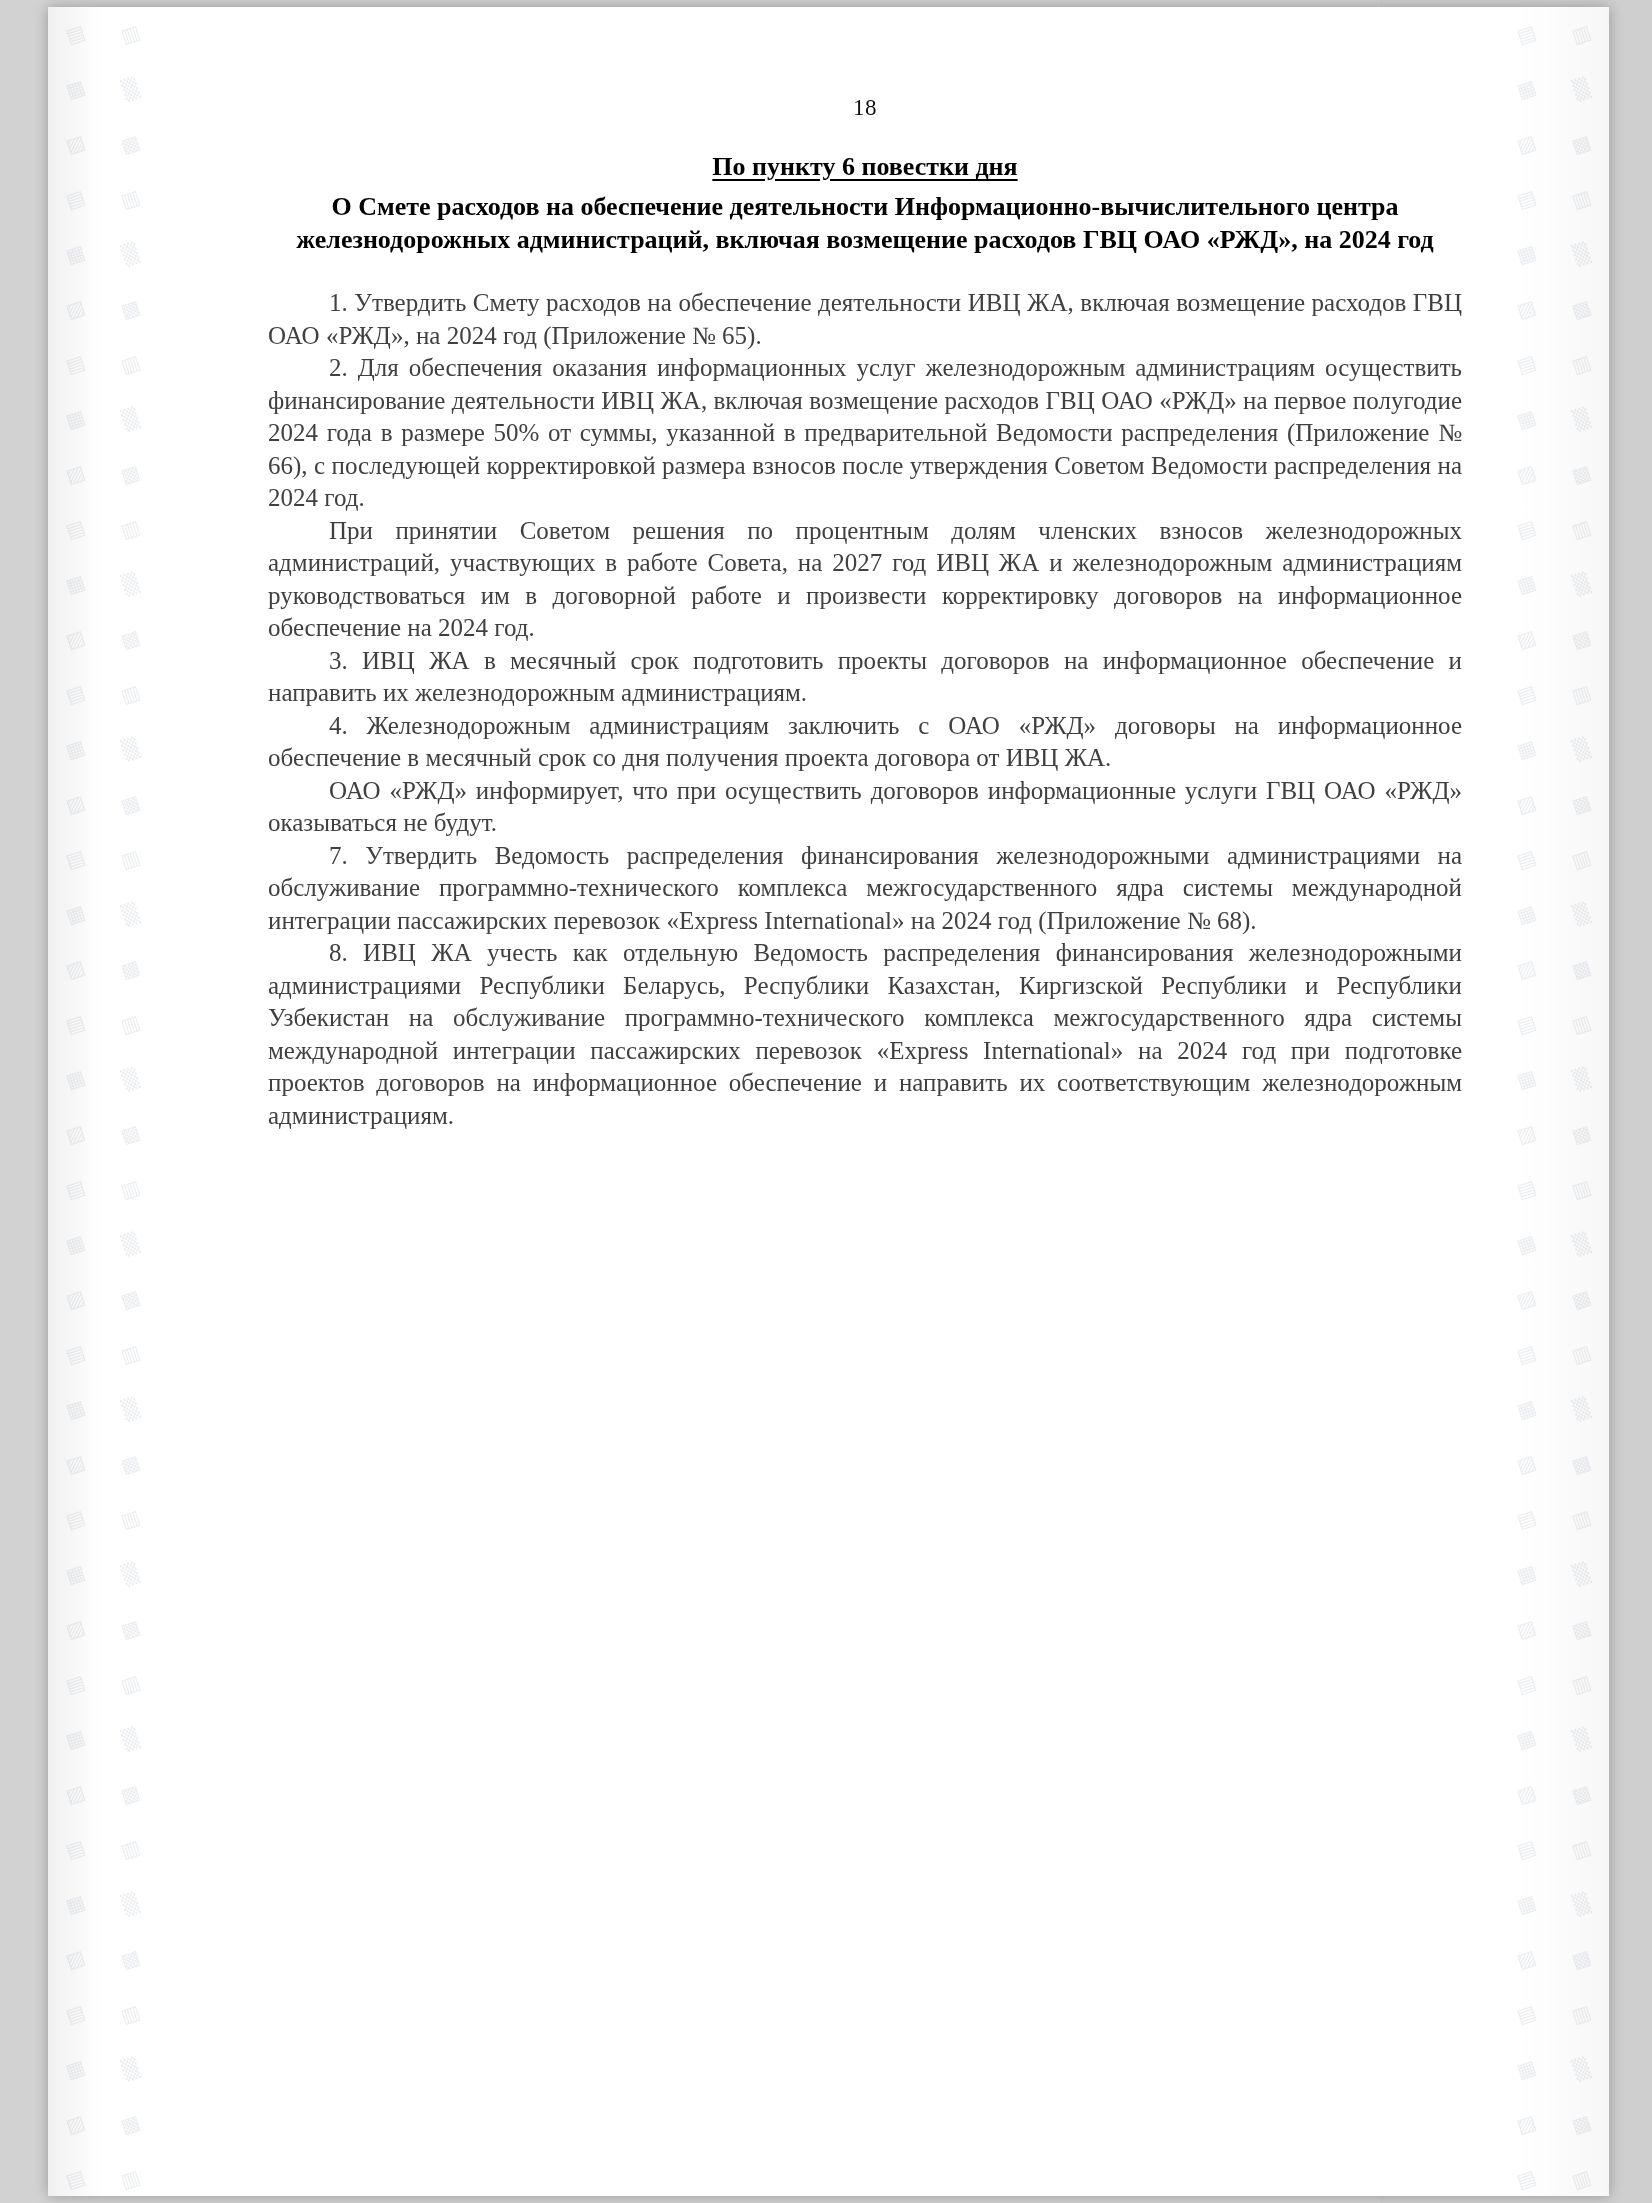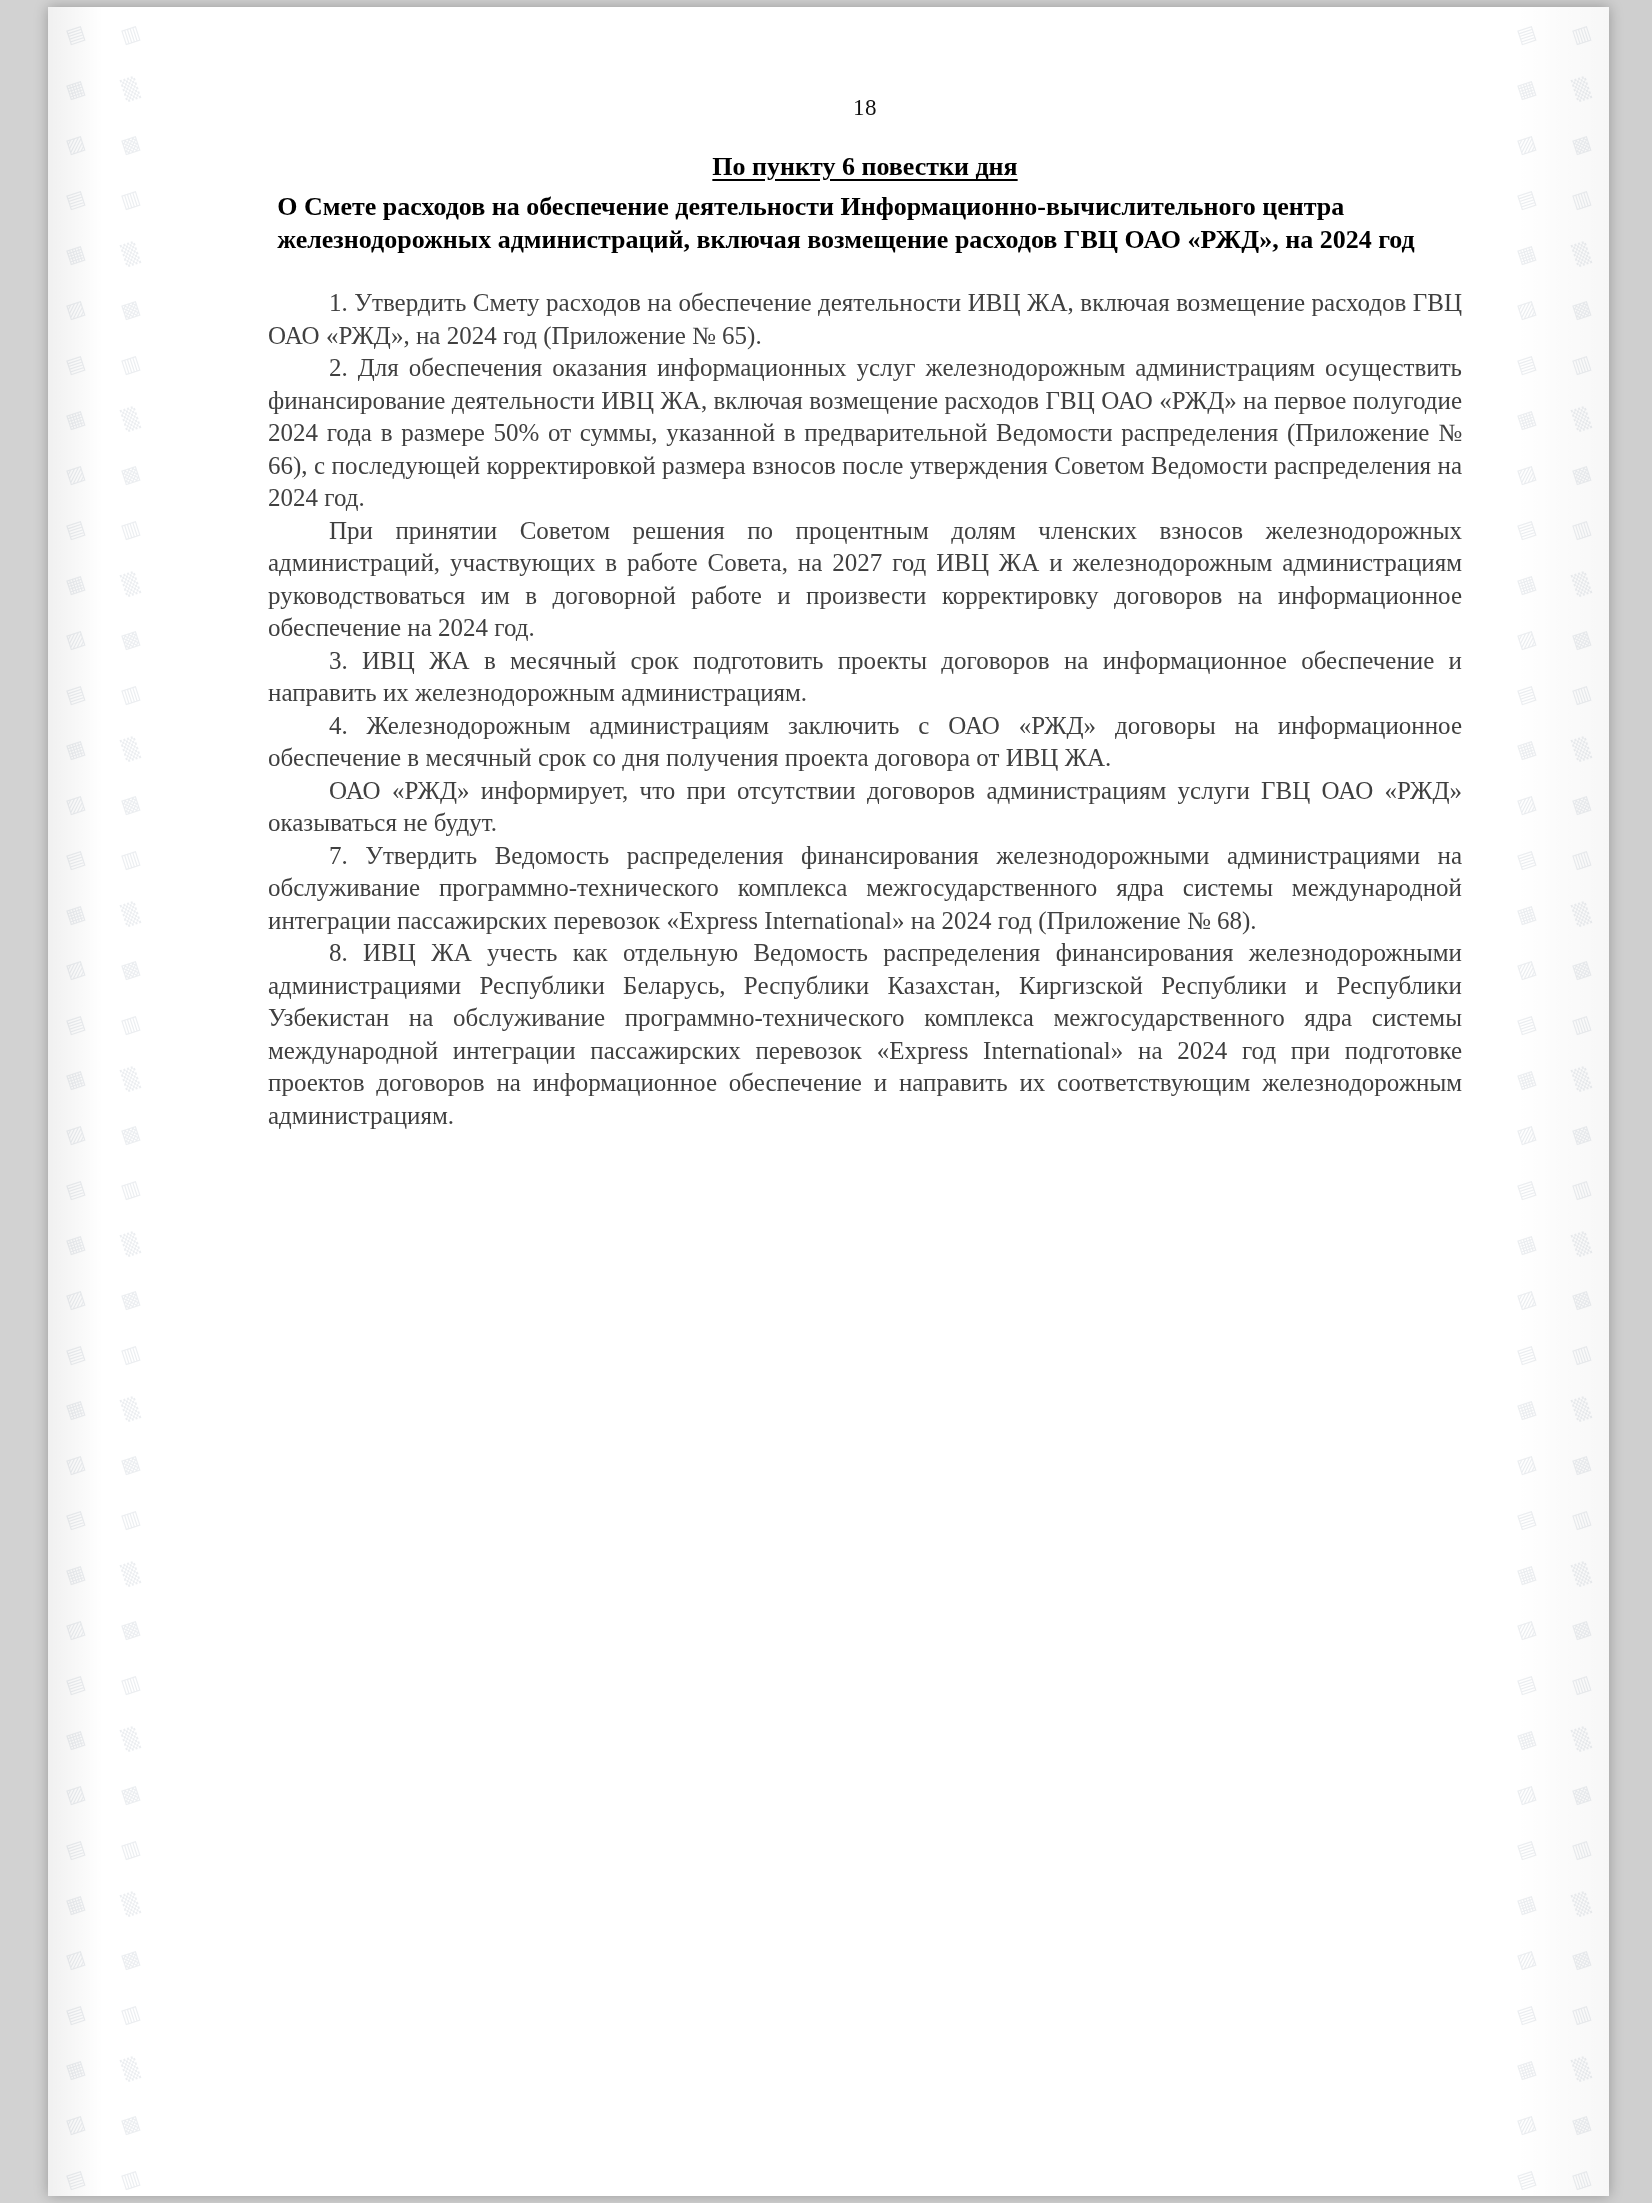--- a/index.html
+++ b/index.html
@@ -74,21 +74,21 @@
   .heading-line1 {
     text-align: center;
     font-weight: bold;
     font-size: 26px;
     text-decoration: underline;
     text-underline-offset: 3.7px;
     margin: 0 0 7.3px 0;
     color: #000;
   }
   .heading-block {
-    text-align: left;
+    text-align: center;
     font-weight: bold;
     font-size: 26px;
     line-height: 1.28;
     margin: 0 0 31px 0;
     color: #000;
     padding: 0 9.2px;
   }
   p.body-par {
     margin: 0;
     font-size: 25px;
@@ -113,21 +113,21 @@
       <div class="page-number">18</div>
 
       <div class="heading-line1">По пункту 6 повестки дня</div>
       <div class="heading-block">О Смете расходов на обеспечение деятельности Информационно-вычислительного центра железнодорожных администраций, включая возмещение расходов ГВЦ ОАО «РЖД», на 2024 год</div>
 
       <p class="body-par">1. Утвердить Смету расходов на обеспечение деятельности ИВЦ ЖА, включая возмещение расходов ГВЦ ОАО «РЖД», на 2024 год (Приложение № 65).</p>
       <p class="body-par">2. Для обеспечения оказания информационных услуг железнодорожным администрациям осуществить финансирование деятельности ИВЦ ЖА, включая возмещение расходов ГВЦ ОАО «РЖД» на первое полугодие 2024 года в размере 50% от суммы, указанной в предварительной Ведомости распределения (Приложение № 66), с последующей корректировкой размера взносов после утверждения Советом Ведомости распределения на 2024 год.</p>
       <p class="body-par">При принятии Советом решения по процентным долям членских взносов железнодорожных администраций, участвующих в работе Совета, на 2027 год ИВЦ ЖА и железнодорожным администрациям руководствоваться им в договорной работе и произвести корректировку договоров на информационное обеспечение на 2024 год.</p>
       <p class="body-par">3. ИВЦ ЖА в месячный срок подготовить проекты договоров на информационное обеспечение и направить их железнодорожным администрациям.</p>
       <p class="body-par">4. Железнодорожным администрациям заключить с ОАО «РЖД» договоры на информационное обеспечение в месячный срок со дня получения проекта договора от ИВЦ ЖА.</p>
-      <p class="body-par">ОАО «РЖД» информирует, что при отсутствии договоров администрациям услуги ГВЦ ОАО «РЖД» оказываться не будут.</p>
+      <p class="body-par">ОАО «РЖД» информирует, что при осуществить договоров информационные услуги ГВЦ ОАО «РЖД» оказываться не будут.</p>
       <p class="body-par">7. Утвердить Ведомость распределения финансирования железнодорожными администрациями на обслуживание программно-технического комплекса межгосударственного ядра системы международной интеграции пассажирских перевозок «Express International» на 2024 год (Приложение № 68).</p>
       <p class="body-par">8. ИВЦ ЖА учесть как отдельную Ведомость распределения финансирования железнодорожными администрациями Республики Беларусь, Республики Казахстан, Киргизской Республики и Республики Узбекистан на обслуживание программно-технического комплекса межгосударственного ядра системы международной интеграции пассажирских перевозок «Express International» на 2024 год при подготовке проектов договоров на информационное обеспечение и направить их соответствующим железнодорожным администрациям.</p>
 
       <div class="spacer-bottom"></div>
     </div>
   </div>
 </div>
 
 
 </body></html>

